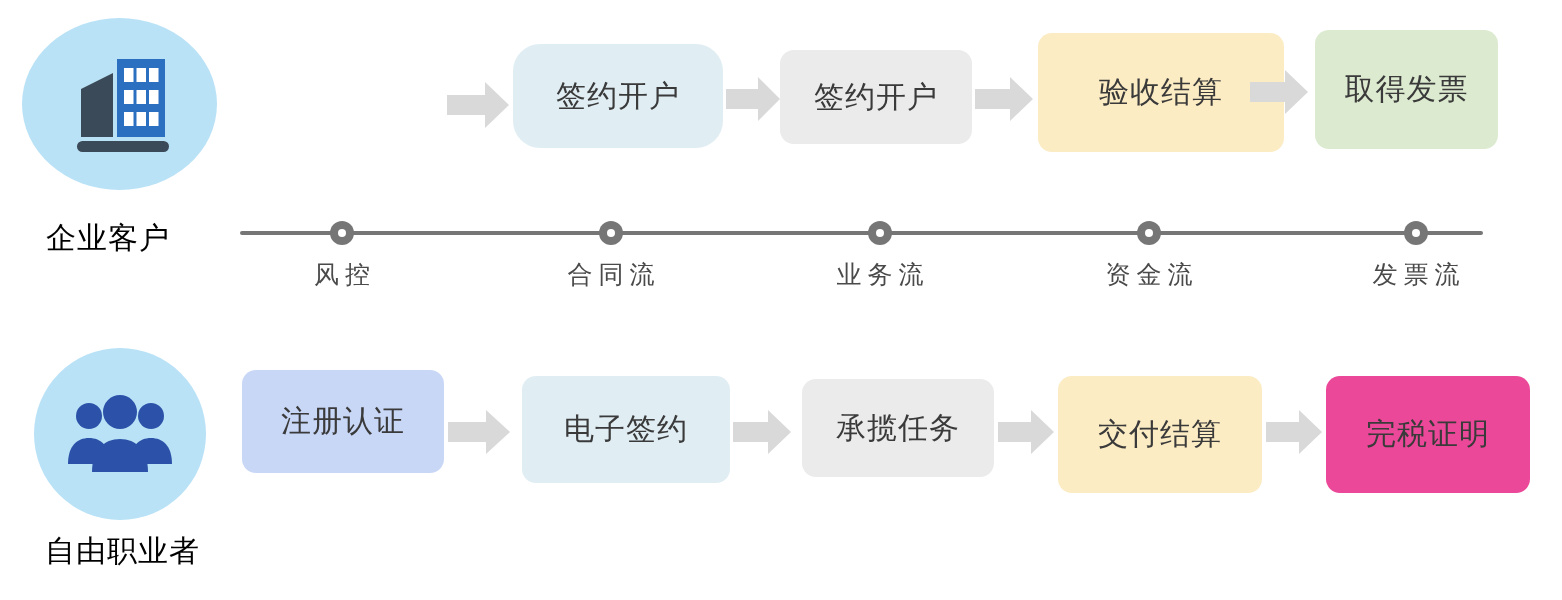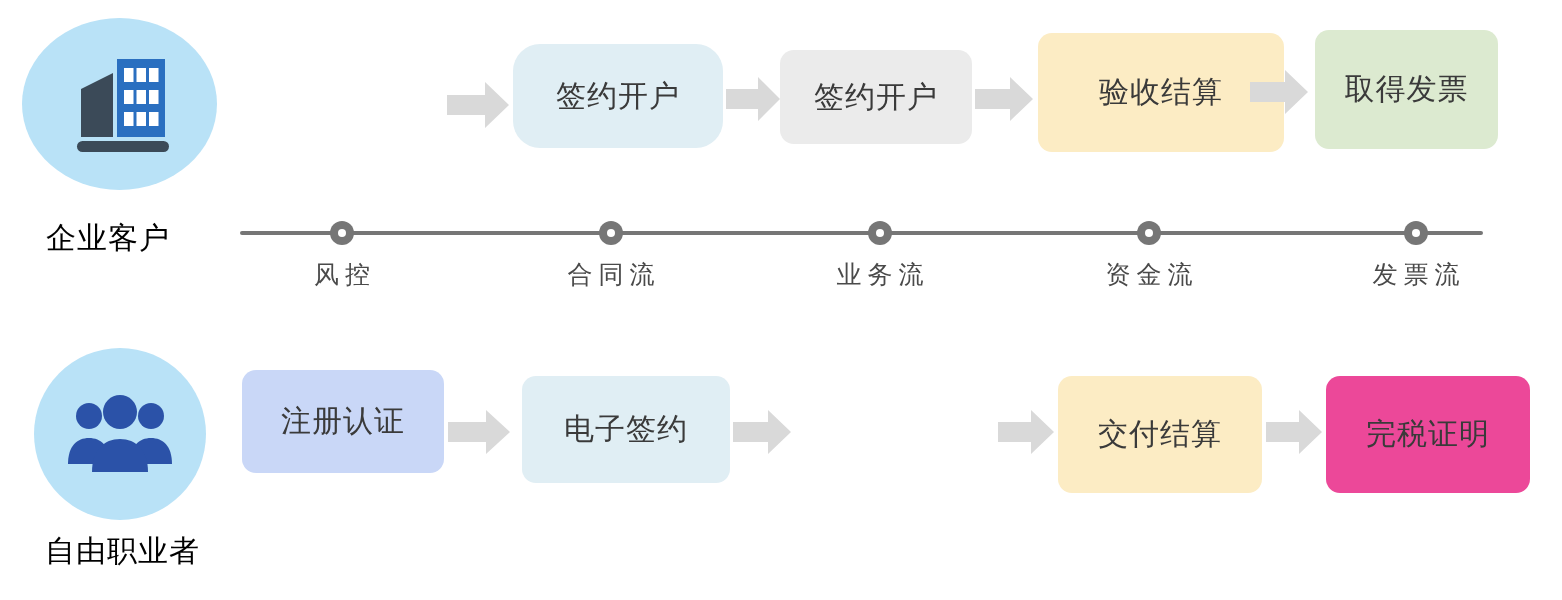--- a/index.html
+++ b/index.html
@@ -179,20 +179,23 @@
 
   <div class="step-box" style="left:522px;top:376px;width:208px;height:107px;background:#e0eef4;">
     <span>电子签约</span>
   </div>
   <div class="flow-arrow" style="left:733px;top:409px;">
     <svg width="58" height="46" viewBox="0 0 58 46">
       <path d="M0 13 L35 13 L35 1 L58 23 L35 45 L35 33 L0 33 Z" fill="#d9d9d9"></path>
     </svg>
   </div>
 
+  <div class="step-box" style="left:802px;top:379px;width:192px;height:98px;background:#ebebeb;">
+    <span>承揽任务</span>
+  </div>
   <div class="flow-arrow" style="left:998px;top:409px;">
     <svg width="56" height="46" viewBox="0 0 56 46">
       <path d="M0 13 L33 13 L33 1 L56 23 L33 45 L33 33 L0 33 Z" fill="#d9d9d9"></path>
     </svg>
   </div>
 
   <div class="step-box" style="left:1058px;top:376px;width:204px;height:117px;background:#fcecc4;">
     <span>交付结算</span>
   </div>
   <div class="flow-arrow" style="left:1266px;top:409px;">

